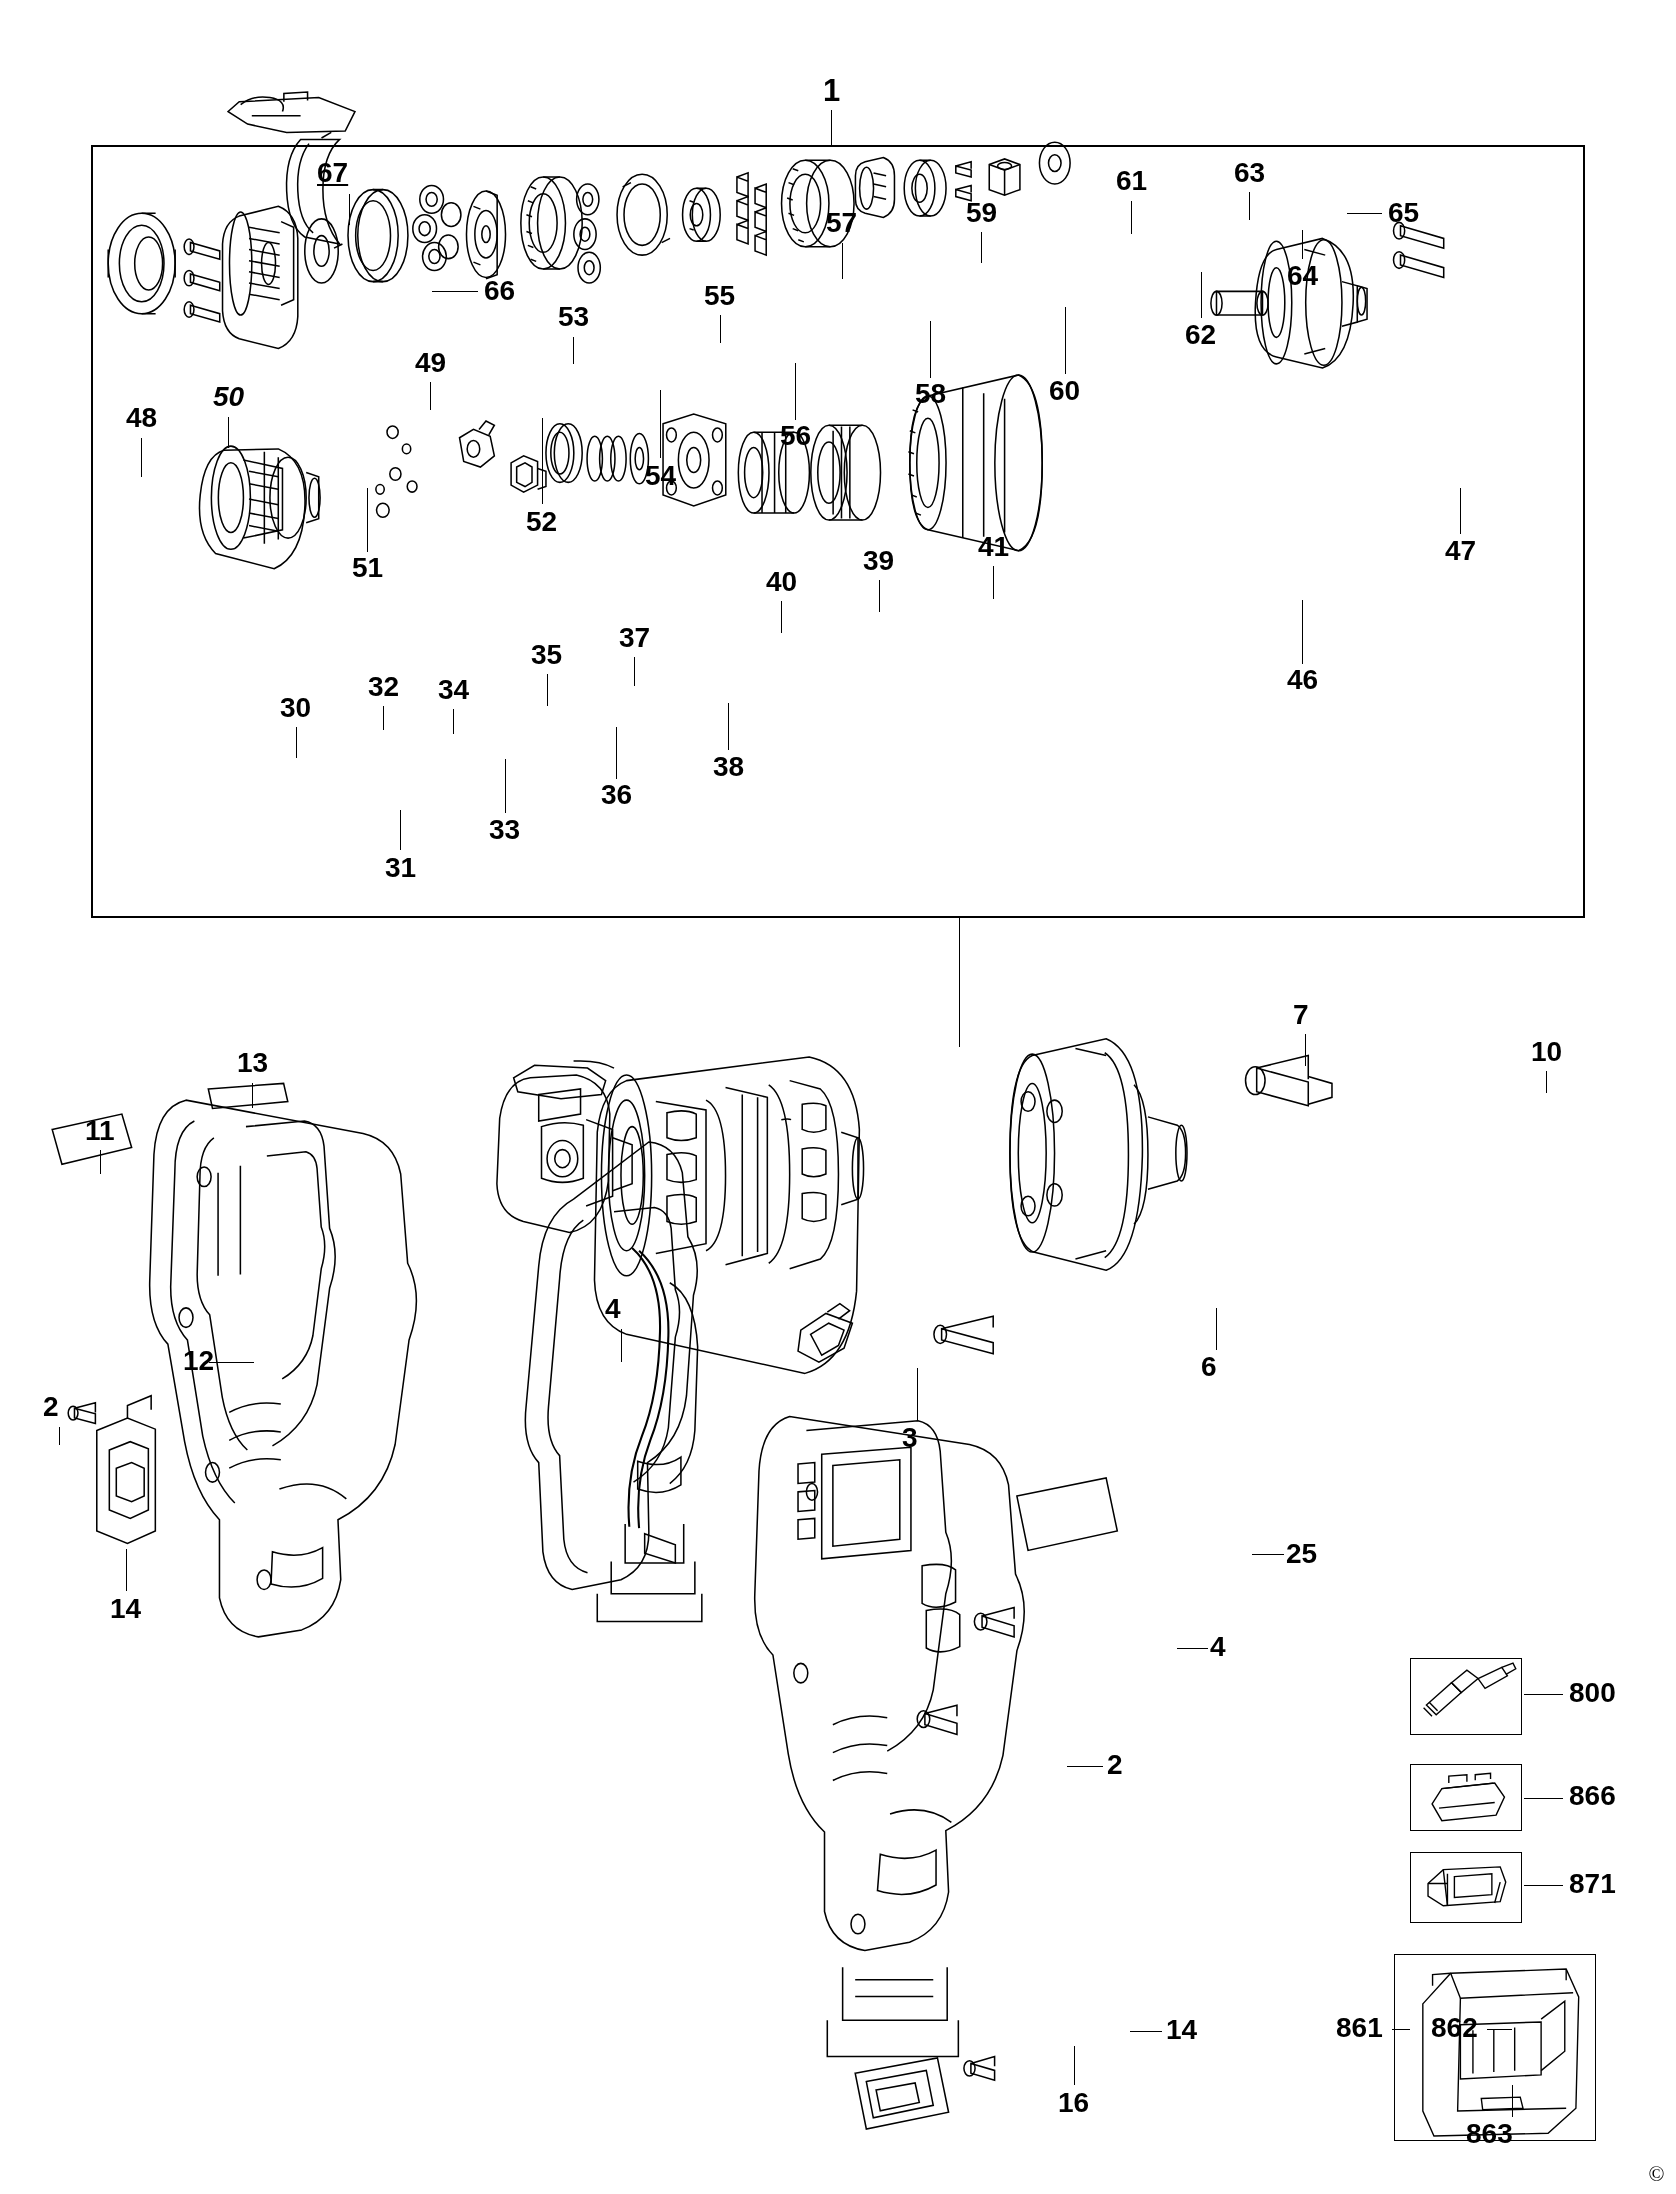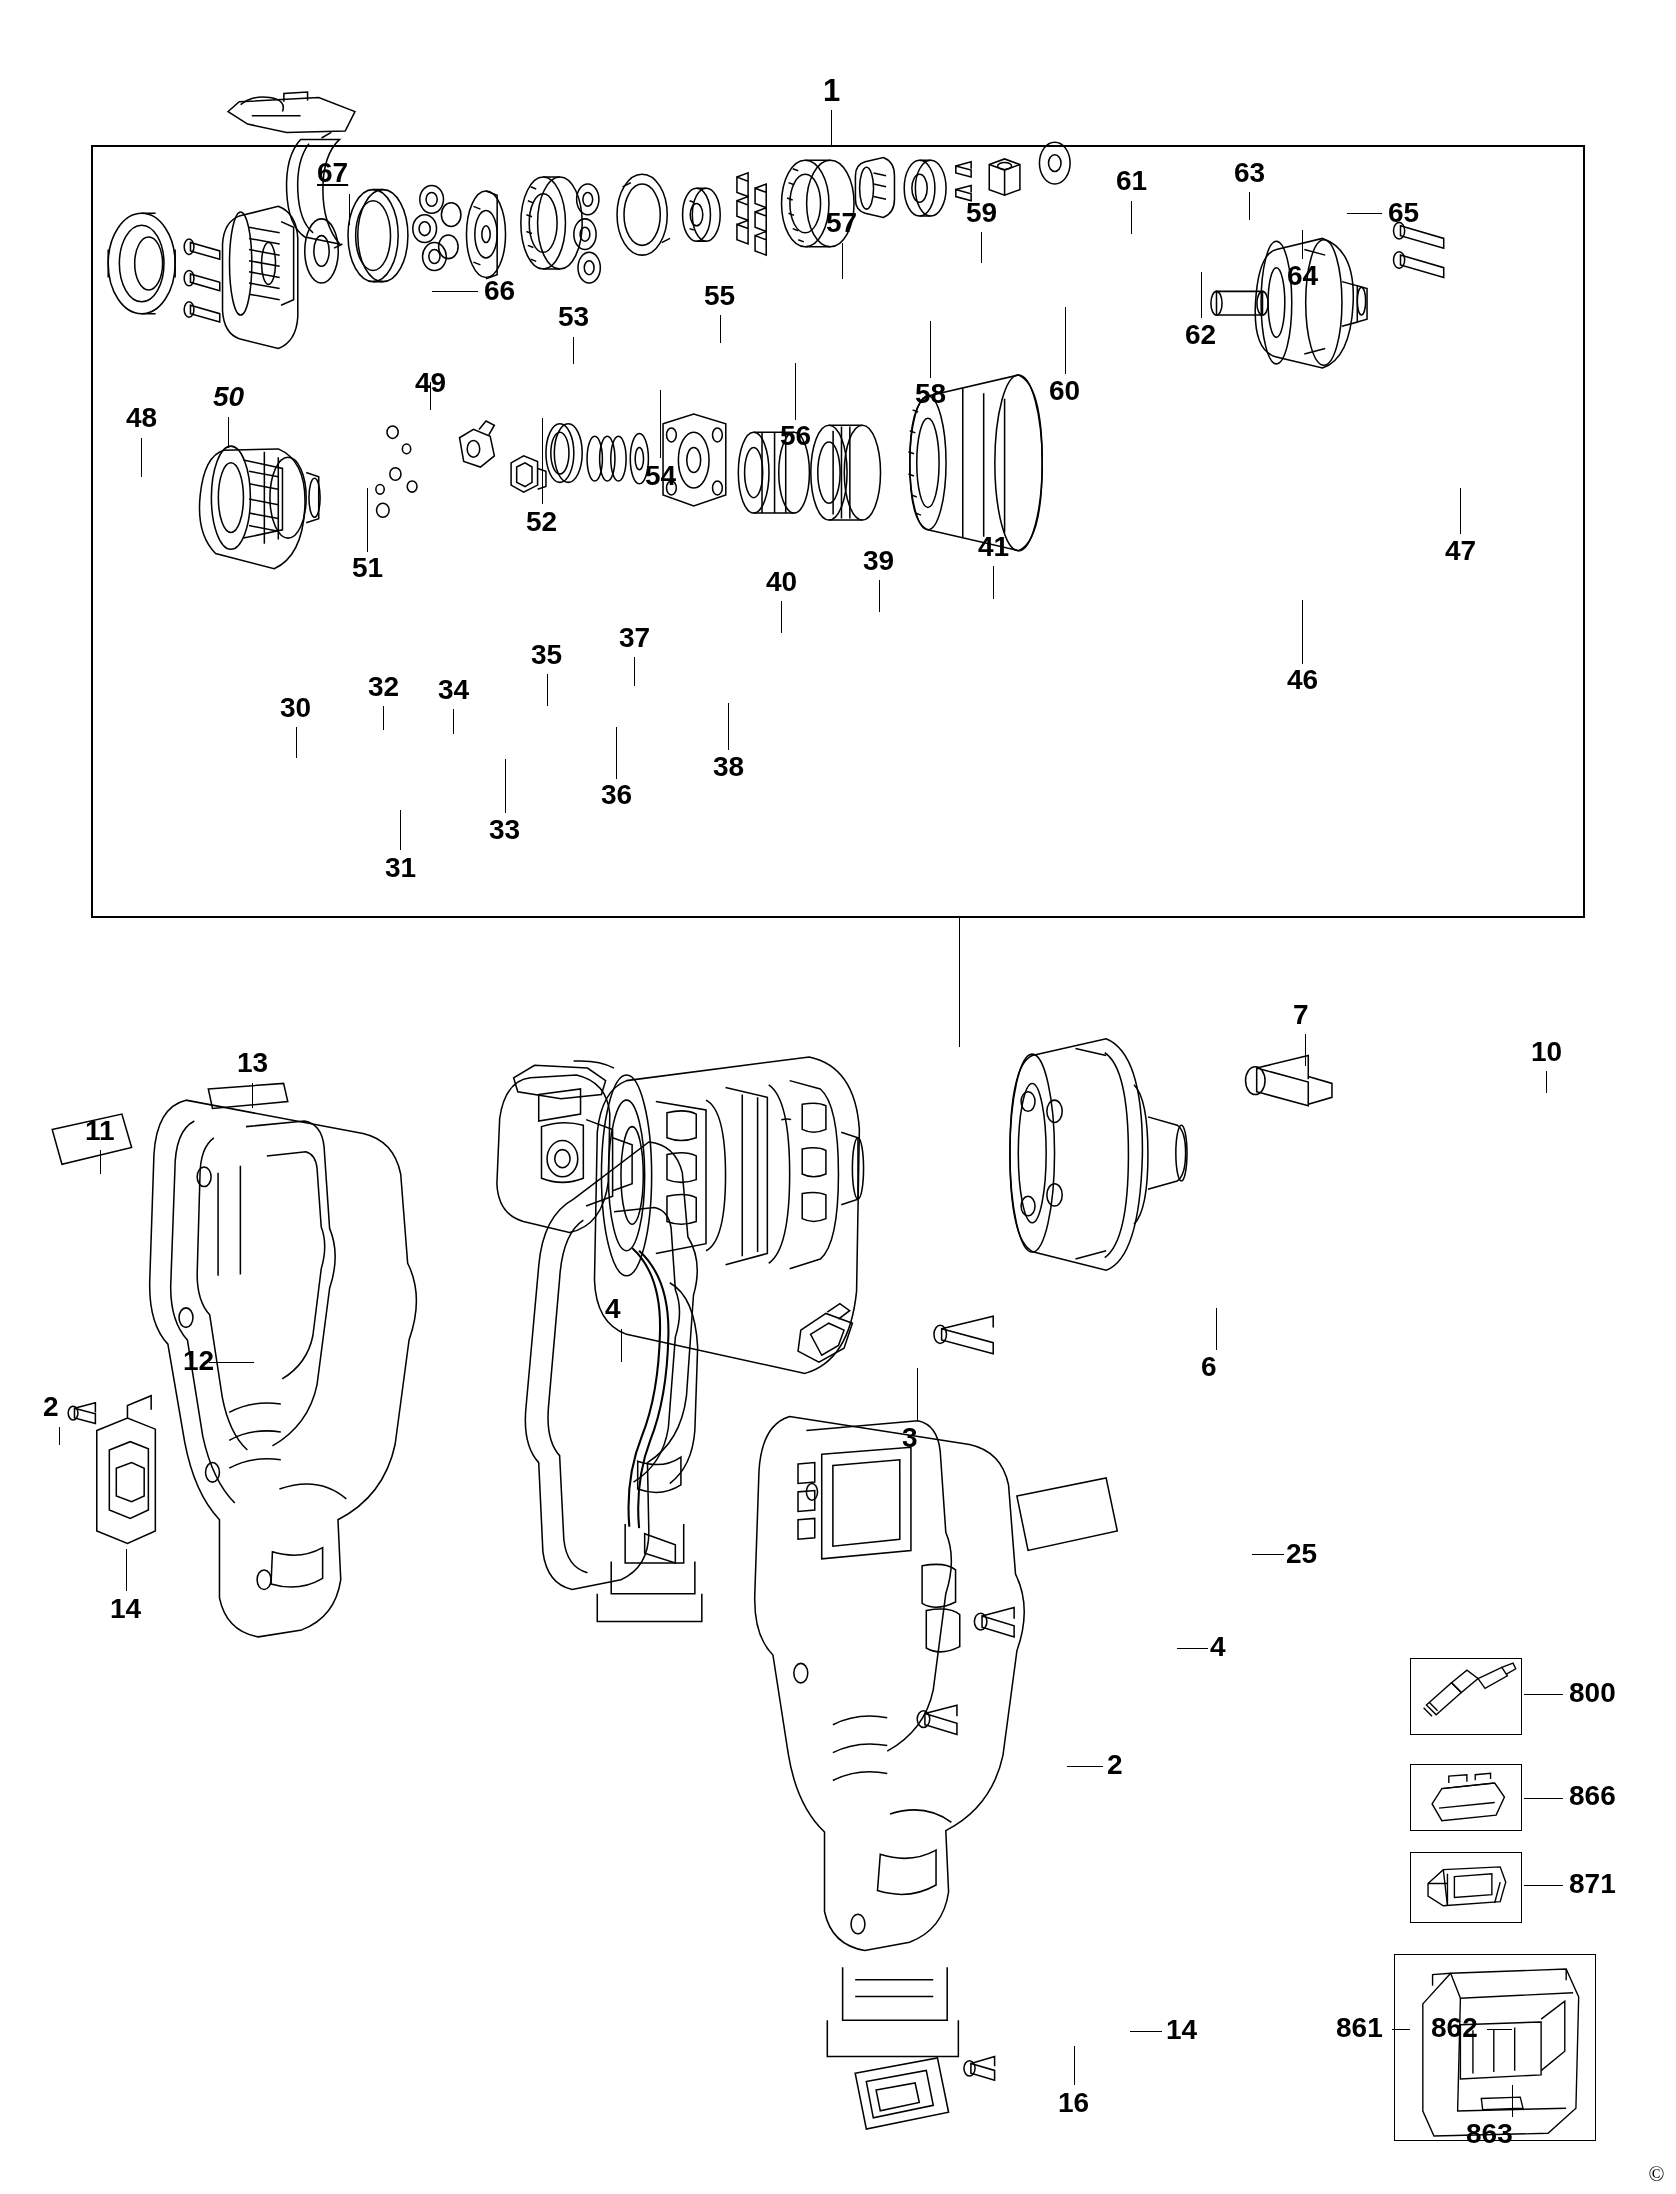--- a/index.html
+++ b/index.html
@@ -385,21 +385,21 @@
 
   <div class="lbl" style="left:780px; top:422px;text-align:center;">56</div>
   <div class="ln v" style="left:795px; top:363px; height:57px;"></div>
 
   <div class="lbl" style="left:645px; top:462px;">54</div>
   <div class="ln v" style="left:660px; top:390px; height:68px;"></div>
 
   <div class="lbl" style="left:526px; top:508px;">52</div>
   <div class="ln v" style="left:542px; top:418px; height:86px;"></div>
 
-  <div class="lbl" style="left:415px; top:369px;">49</div>
+  <div class="lbl" style="left:415px; top:349px;">49</div>
   <div class="ln v" style="left:430px; top:382px; height:28px;"></div>
 
   <div class="lbl" style="left:352px; top:554px;">51</div>
   <div class="ln v" style="left:367px; top:488px; height:64px;"></div>
 
   <div class="lbl" style="left:213px; top:383px;font-style:italic;">50</div>
   <div class="ln v" style="left:228px; top:417px; height:31px;"></div>
 
   <div class="lbl" style="left:126px; top:404px;">48</div>
   <div class="ln v" style="left:141px; top:438px; height:39px;"></div>

